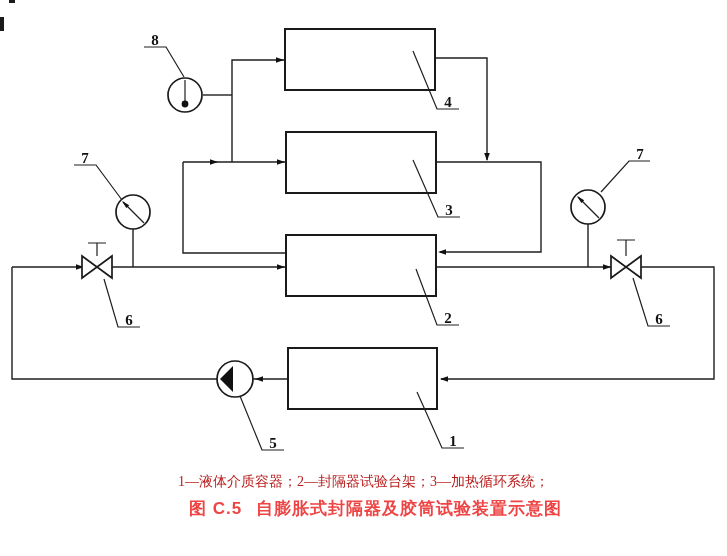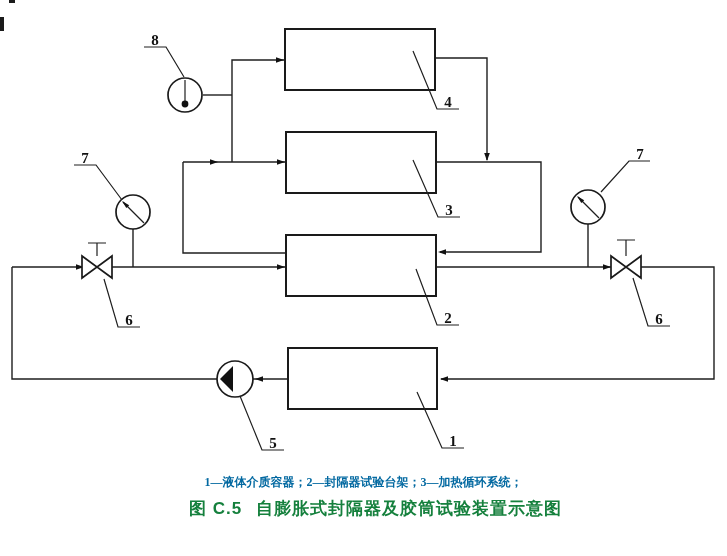--- a/index.html
+++ b/index.html
@@ -11,34 +11,33 @@
     color:#1a1a1a;
     overflow:hidden;
   }
   .diagram{position:absolute;top:0;left:0;}
   .caption-block{
     position:absolute;
     top:471px;left:0;width:727px;
     text-align:center;
   }
   .legend-line{
-    font-size:12px;
+    font-size:14px;
     line-height:22px;
-    color:#0369a1;
+    color:#b91c1c;
     font-family:"Liberation Serif", serif;
     white-space:nowrap;
-    font-weight:bold;
   }
   .fig-title{
     margin-top:4px;
     font-size:17px;
     font-weight:bold;
     font-family:"Liberation Sans", sans-serif;
     letter-spacing:1px;
-    color:#15803d;
+    color:#ef4444;
     white-space:nowrap;
     padding-left:24px;
   }
   .fig-title .title-text{margin-left:14px;}
   
   .box{fill:#ffffff;stroke:#1a1a1a;stroke-width:2;}
   .pipe{fill:none;stroke:#1f1f1f;stroke-width:1.4;}
   .dev{fill:#ffffff;stroke:#1a1a1a;stroke-width:1.7;}
   .thin{fill:none;stroke:#1f1f1f;stroke-width:1.2;}
   .solid{fill:#111111;stroke:none;}

